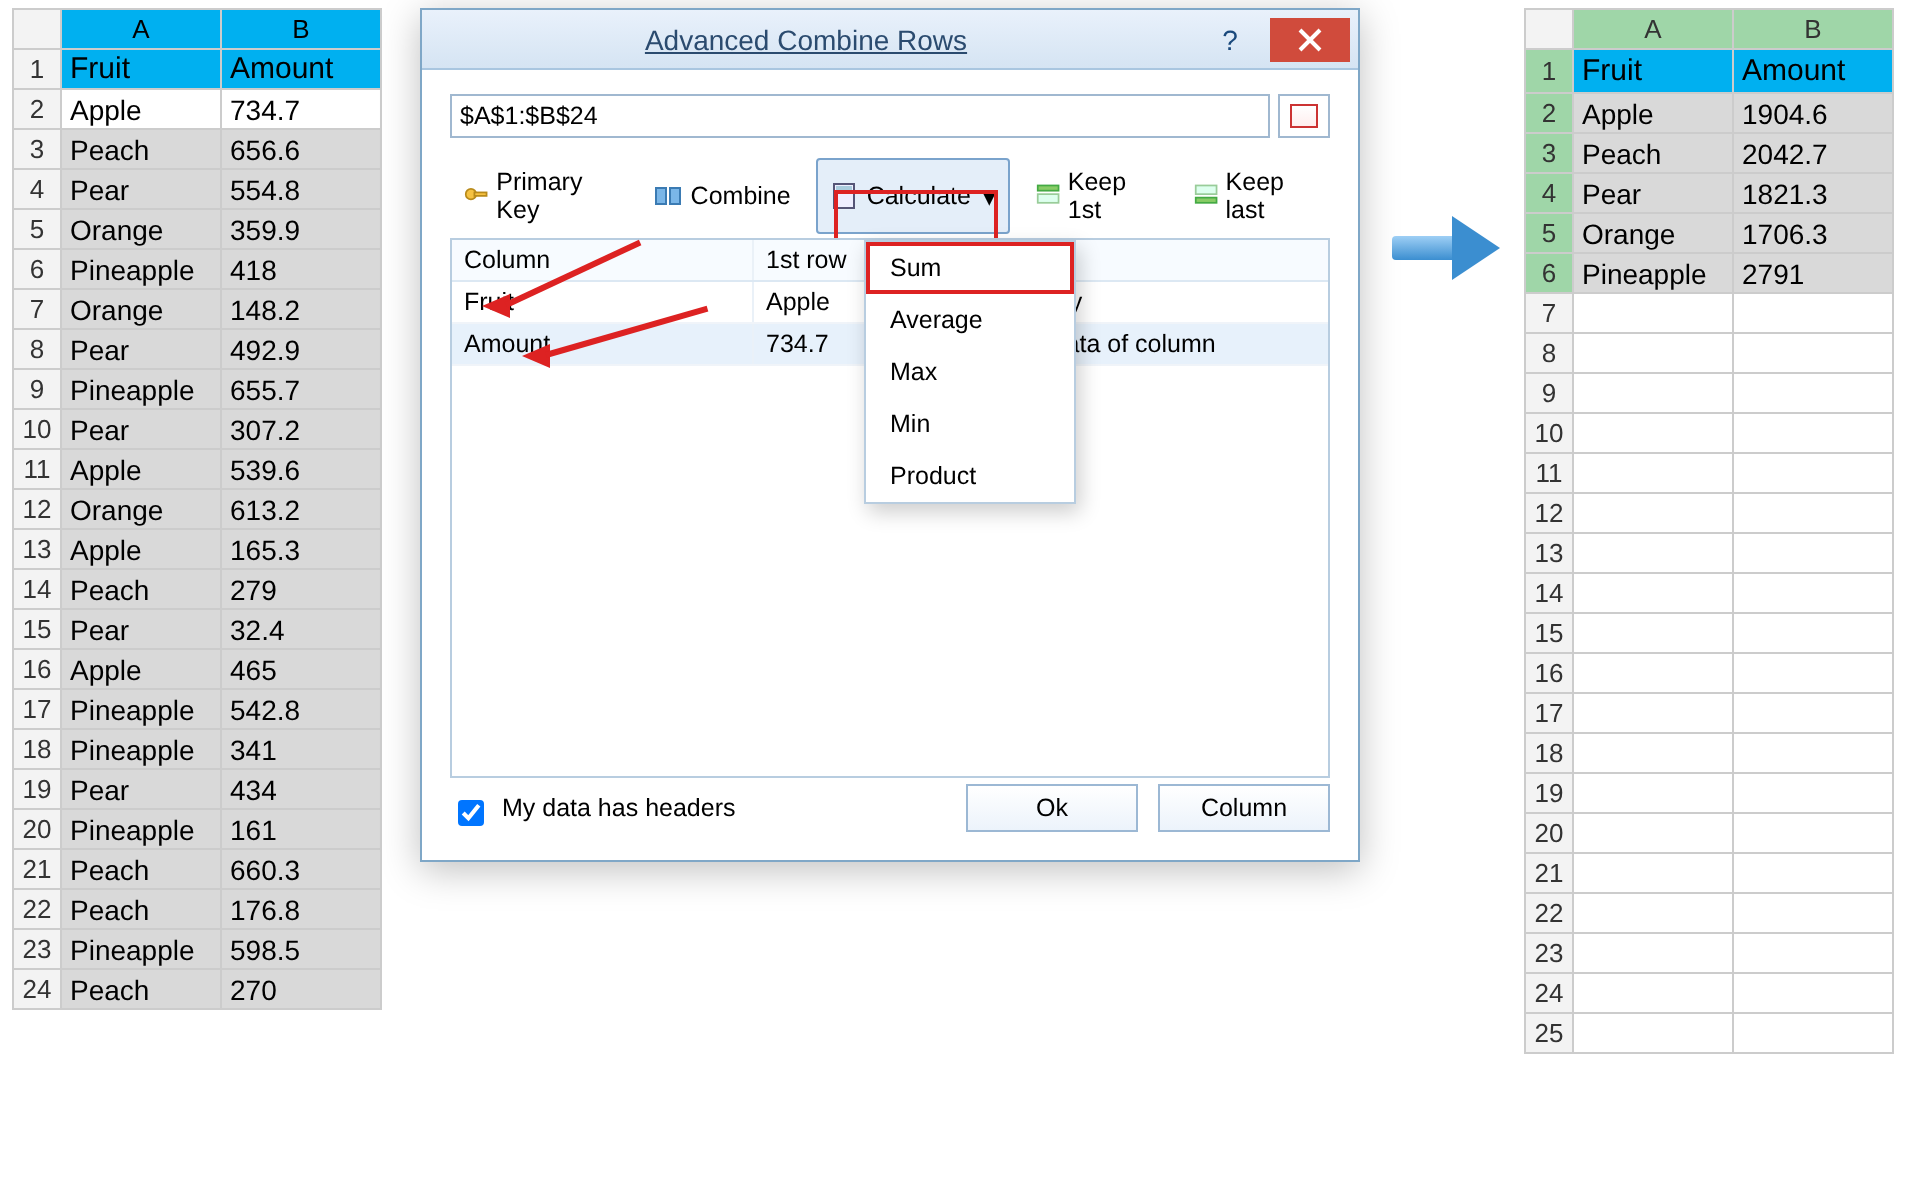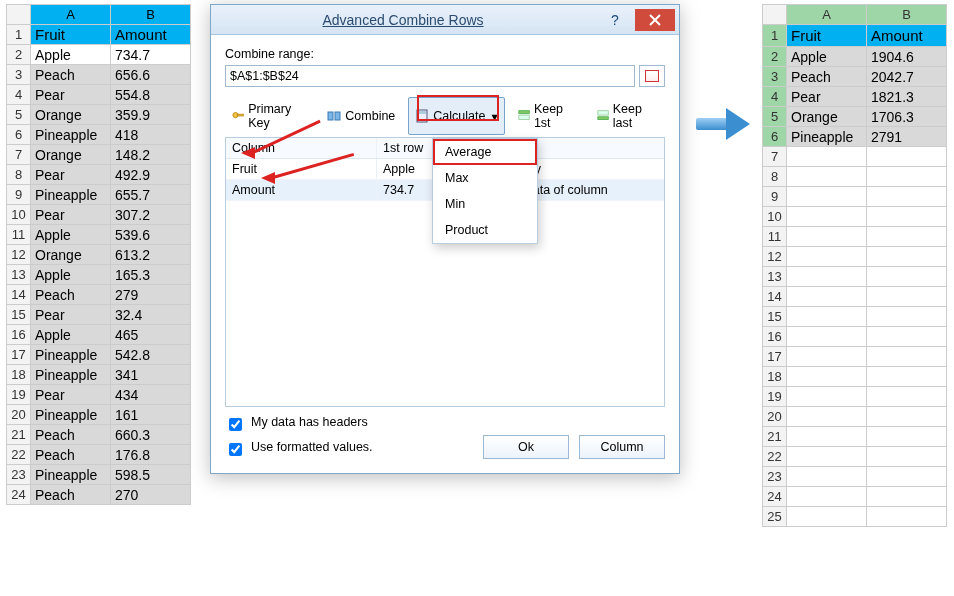--- a/index.html
+++ b/index.html
@@ -268,21 +268,20 @@
   <div class="titlebar">
     <span class="title">Advanced Combine Rows</span>
     <div class="btn help">?</div>
     <div class="btn close">
       <svg width="12" height="12" viewBox="0 0 12 12">
           <path d="M1 1 L11 11 M11 1 L1 11" stroke="#fff" stroke-width="2"></path>
         </svg>
     </div>
   </div>
   <div class="dlg-body">
-    <div class="label">Combine range:</div>
     <div class="range-row">
       <input type="text" value="$A$1:$B$24" style="">
       <div class="range-btn">
         <span style="display:inline-block;width:14px;height:12px;border:1px solid #c33;background:linear-gradient(#fff,#fee);"></span>
       </div>
     </div>
 
     <div class="toolbar">
       <div class="tbtn">
         <span class="ticon">
@@ -345,35 +344,32 @@
         <div class="c2">Apple</div>
         <div class="c3">Primary Key</div>
       </div>
       <div class="gridr sel">
         <div class="c1">Amount</div>
         <div class="c2">734.7</div>
         <div class="c3">Keep 1st data of column</div>
       </div>
 
       <div class="dropdown">
+        <div>Sum</div>
         <div>Average</div>
         <div>Max</div>
         <div>Min</div>
         <div>Product</div>
       </div>
     </div>
 
     <div class="checks">
       <label>
         <input type="checkbox" checked="" style="">
         <span>My data has headers</span>
-      </label>
-      <label>
-        <input type="checkbox" checked="" style="">
-        <span>Use formatted values.</span>
       </label>
     </div>
 
     <div class="btnrow">
       <button>Ok</button>
       <button>Column</button>
     </div>
   </div>
 
   <div class="redarrow" style="top:146px; left:42px;">

